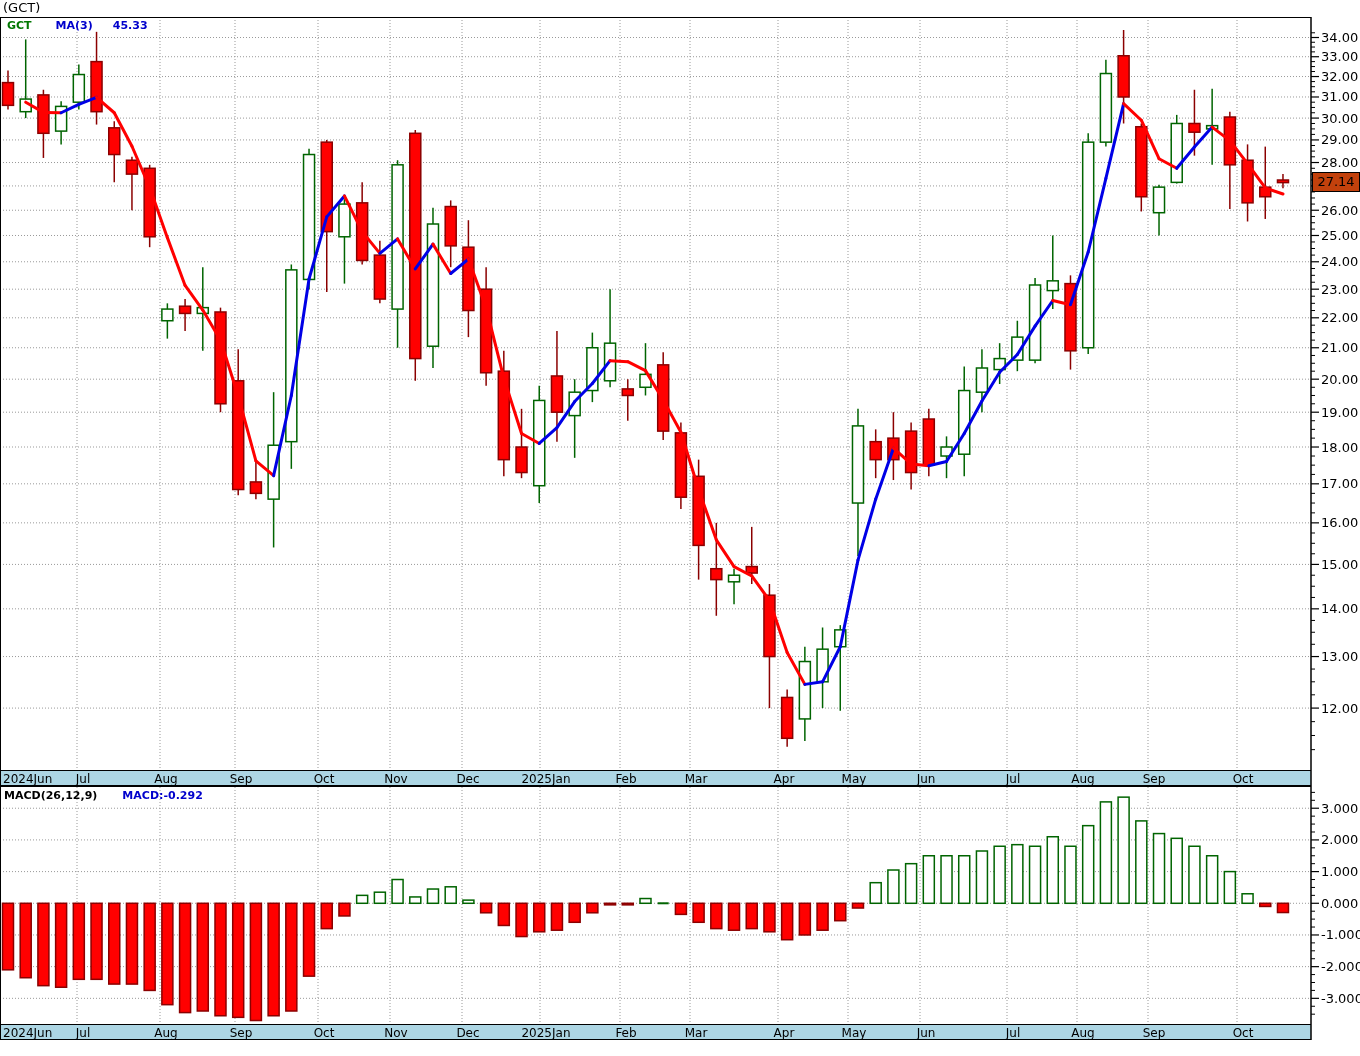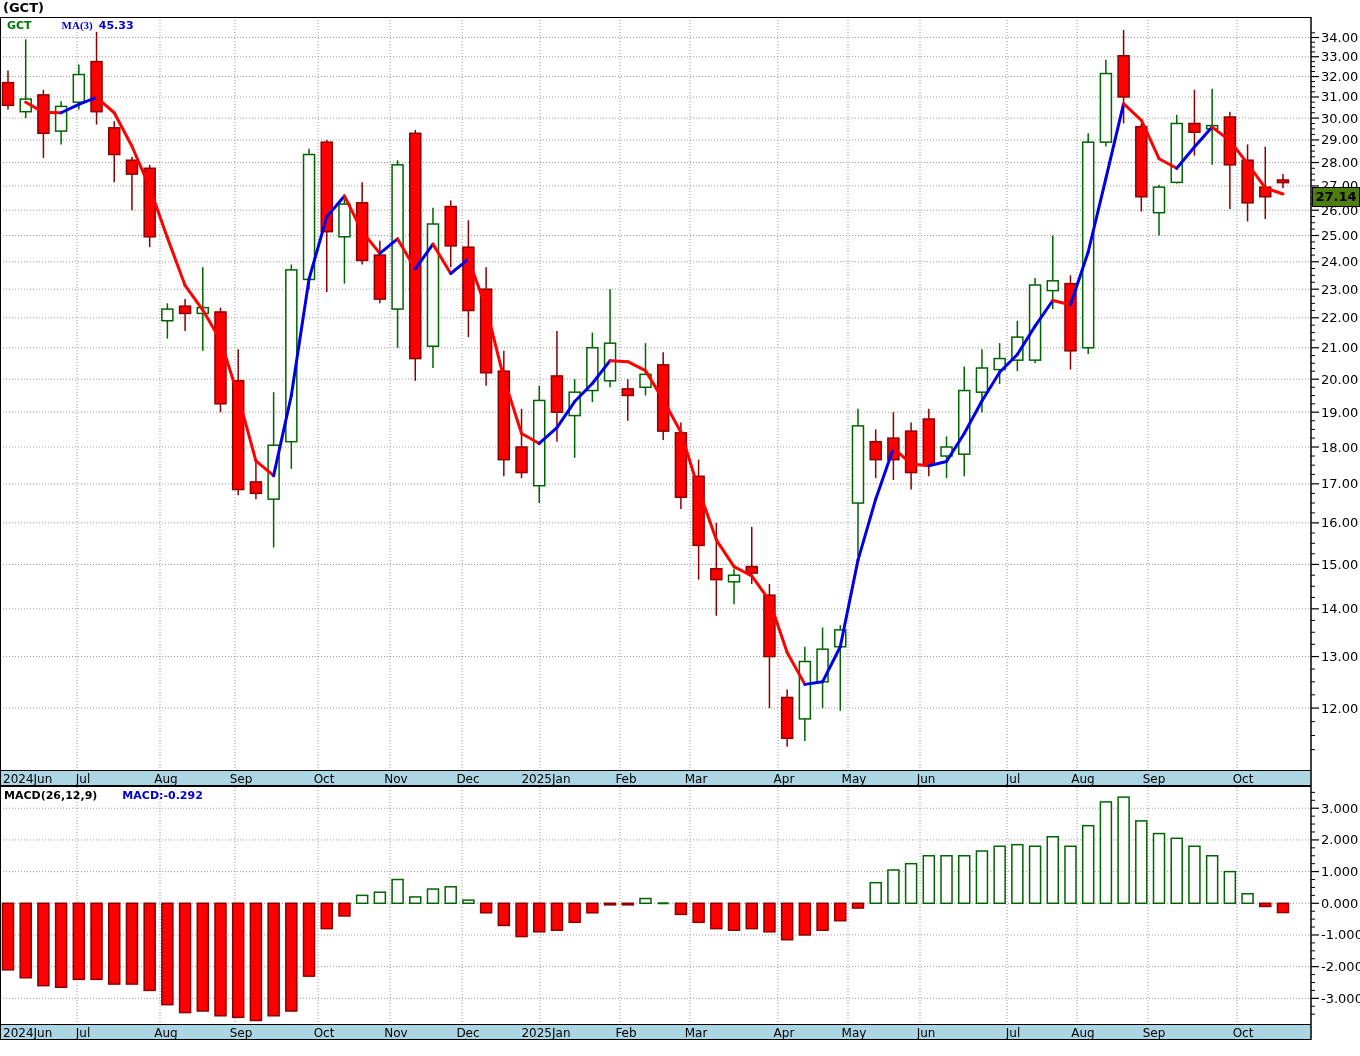--- a/index.html
+++ b/index.html
@@ -1,29 +1,29 @@
 <!DOCTYPE html>
 <html><head>
 <meta charset="utf-8">
 <style>
   html,body{margin:0;padding:0;background:#fff;}
   .page{position:relative;width:1360px;height:1056px;background:#fff;overflow:hidden;
         font-family:"DejaVu Sans","Liberation Sans",sans-serif;color:#000;}
   #chart-svg{position:absolute;left:0;top:0;}
-  .page-title{position:absolute;left:3px;top:0px;font-size:13px;font-weight:bold;z-index:5;}
+  .page-title{position:absolute;left:3px;top:0px;font-size:13px;font-weight:normal;z-index:5;}
   .legend-row{position:absolute;left:7px;top:19px;font-size:11px;font-weight:bold;z-index:5;white-space:pre;}
-  .legend-symbol{color:#007700;margin-right:30px;}
-  .legend-ma{color:#0000CC;margin-right:6px;font-family:Liberation Serif, serif;}
+  .legend-symbol{color:#007700;margin-right:24px;}
+  .legend-ma{color:#0000CC;margin-right:20px;}
   .legend-ma-value{color:#0000CC;}
   .macd-legend{position:absolute;left:4px;top:789px;font-size:11px;font-weight:bold;z-index:5;white-space:pre;}
   .macd-label{color:#000;margin-right:25px;}
   .macd-value{color:#0000CC;}
-  .price-tag{position:absolute;left:1312px;width:46px;height:18px;background:#4d7c0f;
-             border:1.5px solid #000;font-size:13px;font-weight:bold;text-align:center;
-             line-height:18px;z-index:6;margin-top:15px;}
+  .price-tag{position:absolute;left:1312px;width:46px;height:18px;background:#c2410c;
+             border:1.5px solid #000;font-size:13px;font-weight:normal;text-align:center;
+             line-height:18px;z-index:6;}
   .watermark{position:absolute;right:4px;top:1040px;font-size:12px;font-weight:600;color:#111;z-index:5;margin-top:28px;}
 </style>
 </head>
 <body>
 
 <div class="page">
   <svg id="chart-svg" width="1360" height="1056">
       <g>
         <rect x="0" y="17" width="1311" height="753" fill="#fff"></rect>
         <rect x="0" y="787" width="1311" height="237" fill="#fff"></rect>

